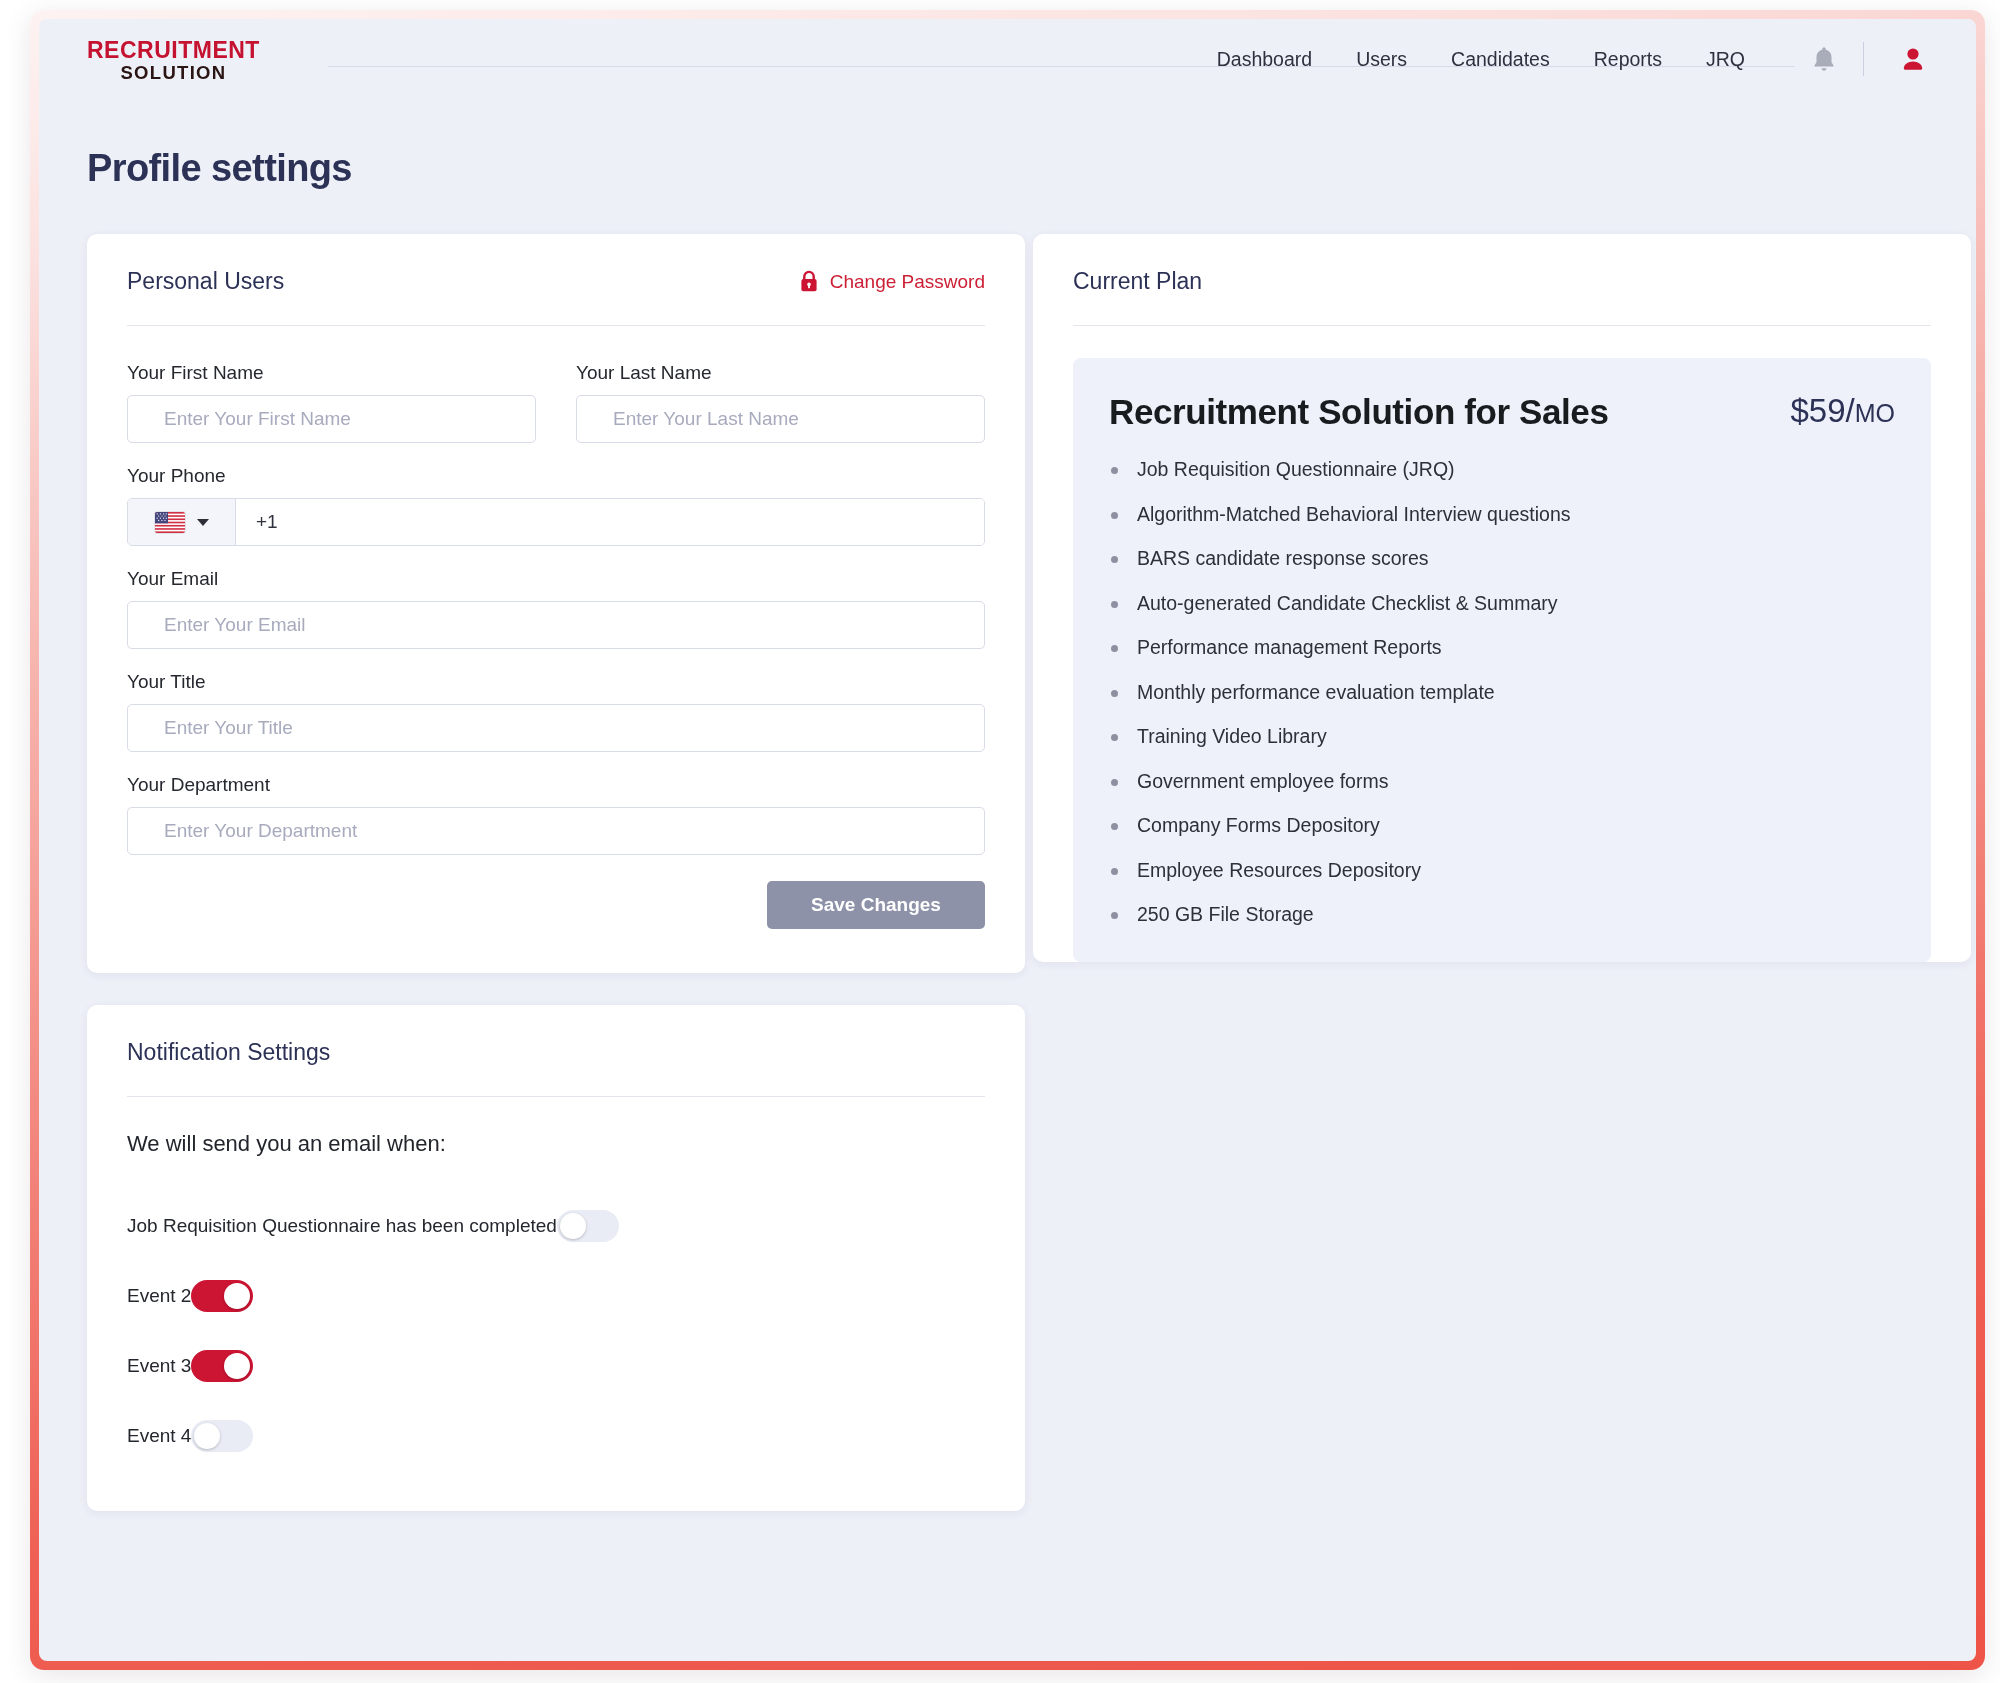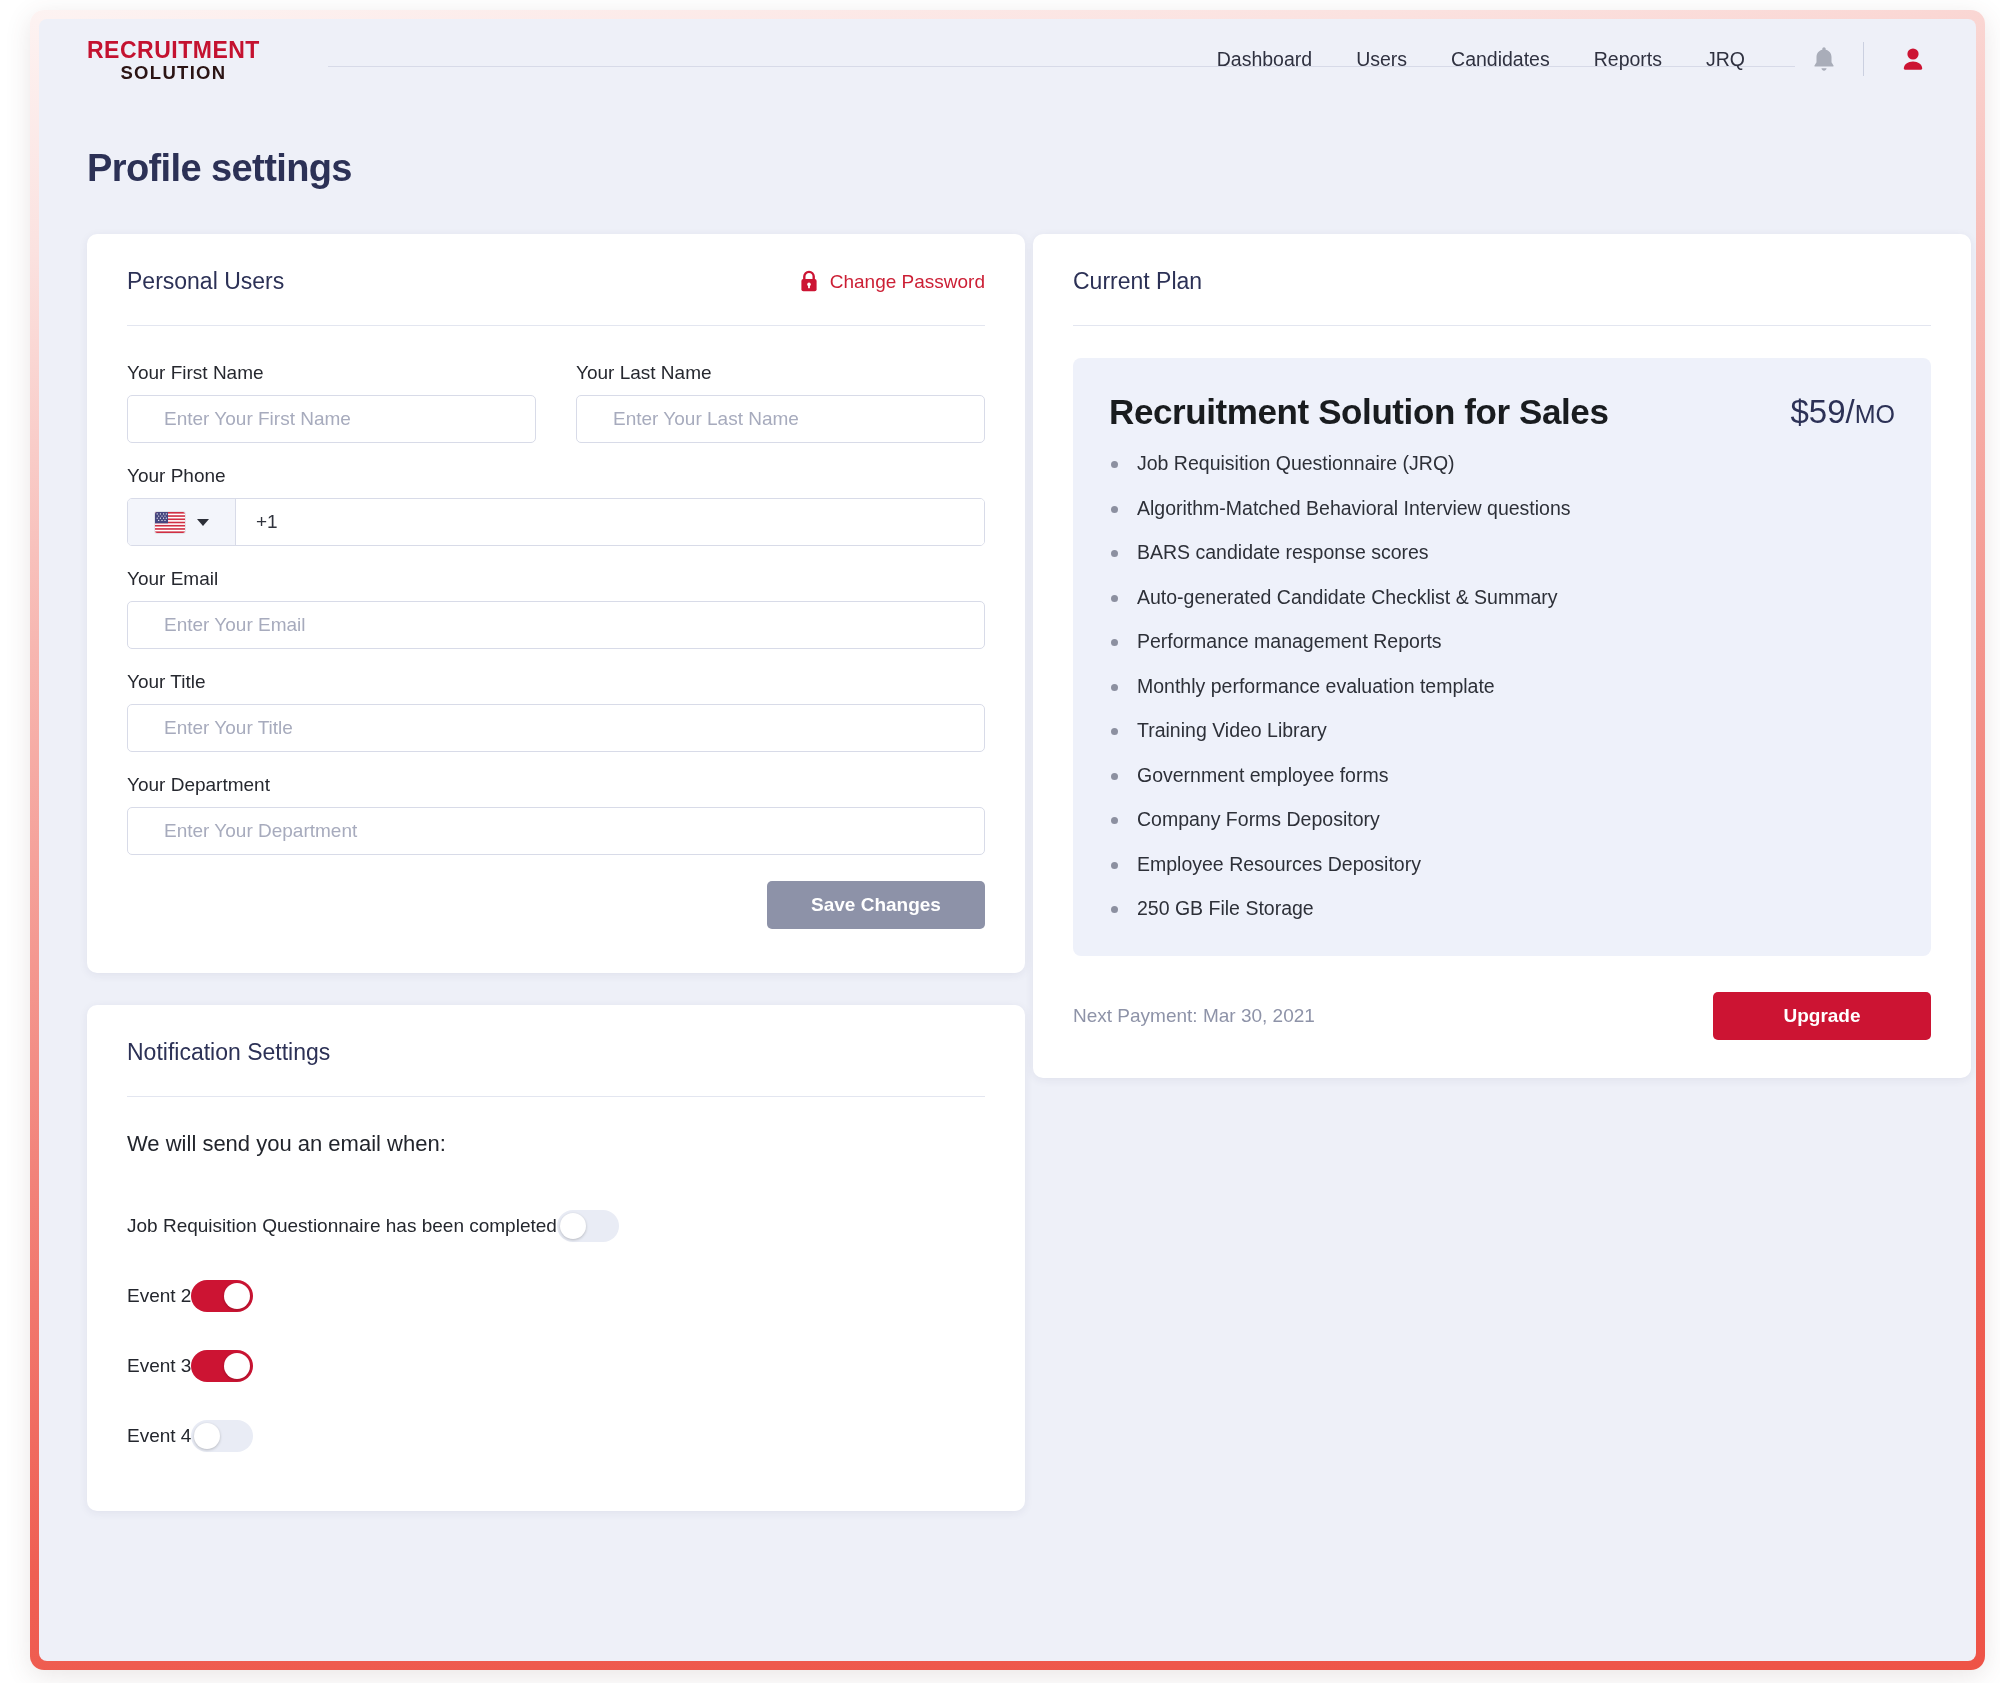--- a/index.html
+++ b/index.html
@@ -244,23 +244,23 @@
 
   
   .plan-box {
     background: #eef1fa;
     border-radius: 8px;
     margin: 32px 40px 0 40px;
     padding: 34px 36px 36px 36px;
   }
   .plan-head {
     display: flex;
-    align-items: center;
+    align-items: flex-start;
     justify-content: space-between;
-    margin-bottom: 20px;
+    margin-bottom: 26px;
   }
   .plan-name {
     font-size: 35px;
     font-weight: bold;
     color: #191c1f;
     letter-spacing: -0.4px;
   }
   .plan-price {
     font-size: 33px;
     color: #2c3156;
@@ -532,23 +532,19 @@
             <li class="feature-item">Performance management Reports</li>
             <li class="feature-item">Monthly performance evaluation template</li>
             <li class="feature-item">Training Video Library</li>
             <li class="feature-item">Government employee forms</li>
             <li class="feature-item">Company Forms Depository</li>
             <li class="feature-item">Employee Resources Depository</li>
             <li class="feature-item">250 GB File Storage</li>
           </ul>
         </div>
 
-        <div class="plan-foot">
-          <span class="next-payment">Next Payment: Mar 30, 2021</span>
-          <button class="btn-upgrade">Upgrade</button>
-        </div>
       </div>
     </div>
 
   </div>
 
 </div>
 </div>
 
 </body></html>

